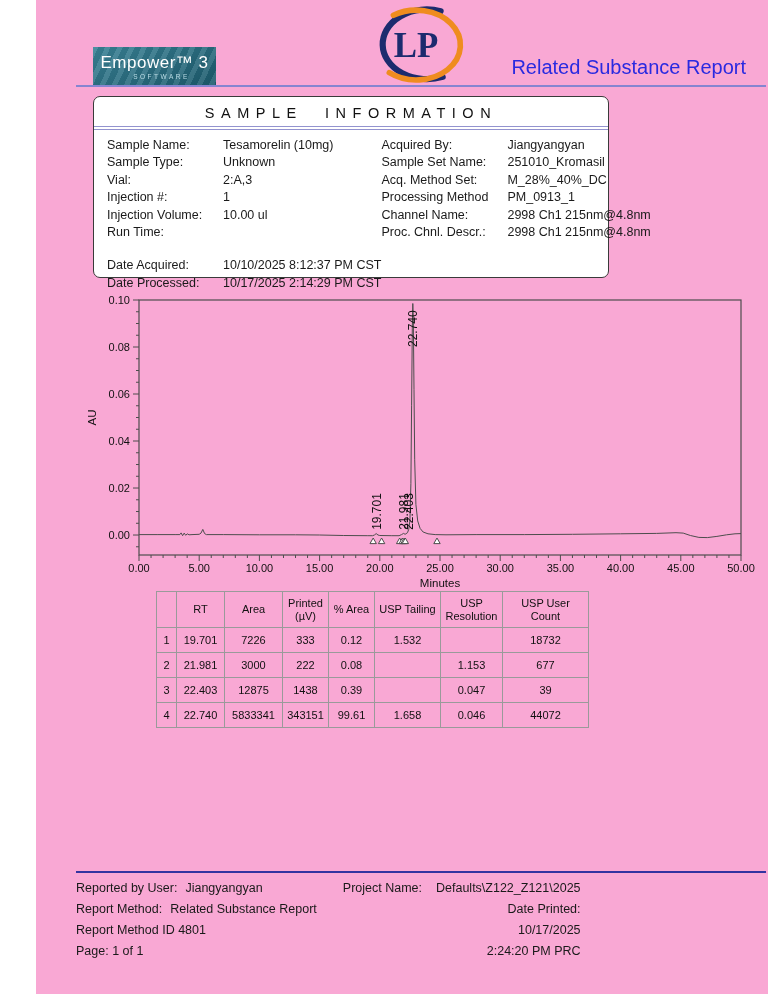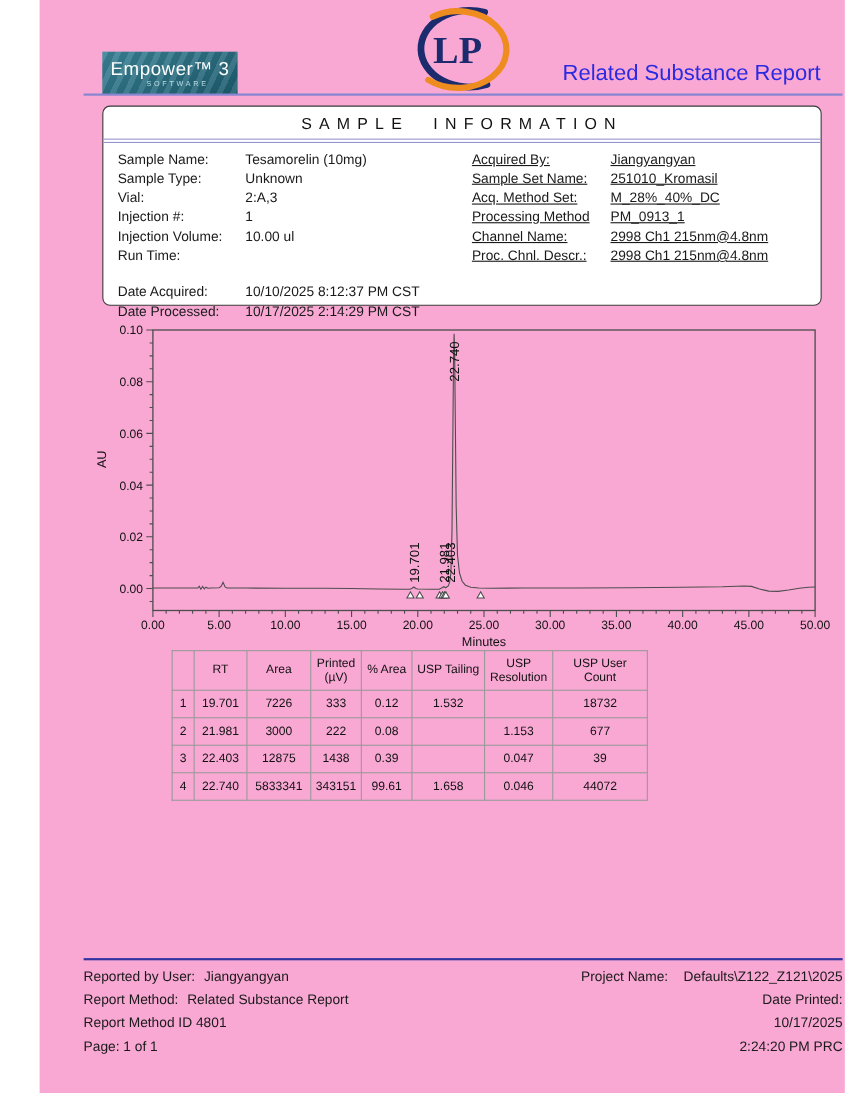--- a/index.html
+++ b/index.html
@@ -22,31 +22,31 @@
   .empower-sub { font-size:6.5px; letter-spacing:2.5px; color:#bcdde6; display:block; margin-top:0px; padding-left:14px; }
   .lp-logo { position:absolute; left:328px; top:5px; width:104px; height:80px; }
   .report-title {
     position:absolute; right:58px; top:56px;
     font-size:20px; color:#2a2ae0; font-weight:400;
   }
   .header-rule { position:absolute; left:40px; top:85px; width:690px; height:2px; background:#8585d0; }
 
   
   .sample-info {
-    position:absolute; left:57px; top:96px; width:654px; height:182px;
+    position:absolute; left:57px; top:96px; width:516px; height:182px;
     border:1.5px solid #3a3a3a; border-radius:7px; background:#fff;
   }
   .si-title {
     text-align:center; padding-top:8px; font-size:14.5px; color:#111;
     letter-spacing:0.45em; word-spacing:0.8em;
   }
   .si-rule { margin-top:5px; height:4px; border-top:1px solid #9393cf; border-bottom:1px solid #9393cf; }
   .si-cols { display:flex; padding:7px 0 0 13px; }
   .si-col-left { width:322px; }
-  .si-col-right { flex:1;text-decoration:underline; }
+  .si-col-right { flex:1; }
   .si-row { display:grid; font-size:12.5px; line-height:17.4px; }
   .si-col-left .si-row { grid-template-columns:116px 1fr; }
   .si-col-right .si-row { grid-template-columns:126px 1fr; }
   .si-spacer { height:16px; }
   .si-label, .si-value { white-space:nowrap; }
 
   
   .chart-wrap { position:absolute; left:40px; top:288px; width:690px; height:305px; }
 
   
@@ -59,21 +59,21 @@
     border:1px solid #9a9a9a; text-align:center; vertical-align:middle;
     padding:1px 2px; font-weight:400; overflow:hidden;
   }
   .results-table th { height:36px; white-space:pre-line; line-height:13px; }
   .results-table td { height:25px; }
   .c0{width:20px;} .c1{width:48px;} .c2{width:58px;} .c3{width:46px;}
   .c4{width:46px;} .c5{width:66px;} .c6{width:62px;} .c7{width:86px;}
 
   
   .footer-rule { position:absolute; left:40px; top:871px; width:690px; height:2px; background:#3333a0; }
-  .footer { position:absolute; left:40px; top:878px; width:690px; display:flex; justify-content:space-between; font-size:12.5px; }
+  .footer { position:absolute; left:40px; top:878px; width:690px; display:flex; font-size:12.5px;gap:26px; }
   .footer-line { line-height:21px; white-space:nowrap; }
   .fl-gap { margin-left:8px; }
   .footer-right { text-align:right; }
   .fr-gap { margin-left:14px; }
 </style>
 </head>
 <body>
 
 <div class="page">
 

